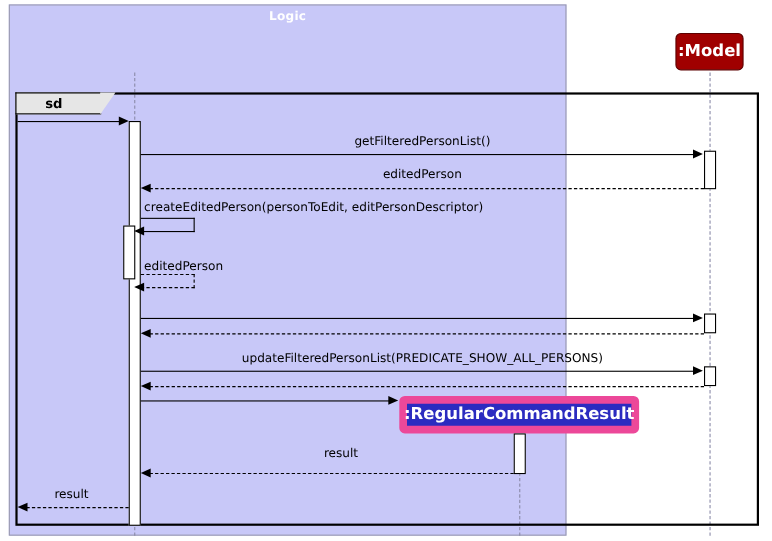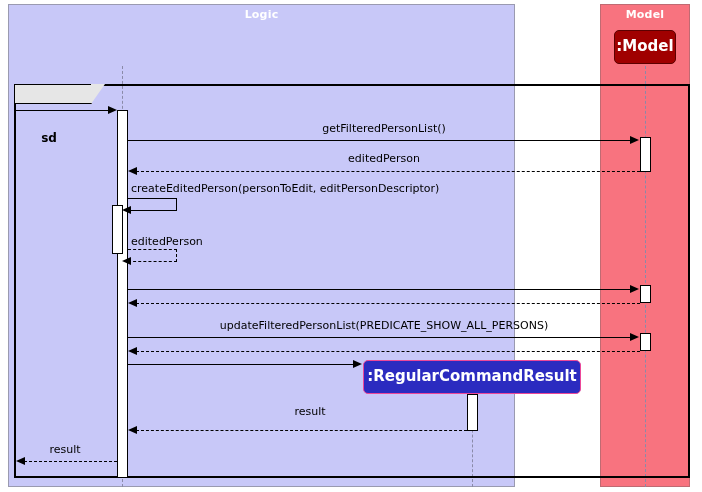--- a/index.html
+++ b/index.html
@@ -24,35 +24,35 @@
 
   
   .objbox{position:absolute;box-sizing:border-box;border-radius:5px;
           color:#ffffff;font-weight:bold;display:flex;align-items:center;
           justify-content:center;text-align:center;line-height:1.05;}
   #obj-edit{left:22px;top:30px;width:200px;height:34px;background:#2b2bc0;
             border:1px solid #14147a;font-size:15px;}
   #obj-model{left:614px;top:30px;width:62px;height:34px;background:#a00000;
              border:1px solid #5d0000;font-size:15px;}
   #obj-result{left:363px;top:360px;width:218px;height:34px;background:#2b2bc0;
-              border:1px solid #ec4899;font-size:15px;}
+              border:7px solid #ec4899;font-size:15px;}
 
   
   #sd-frame{position:absolute;left:14px;top:84px;width:676px;height:394px;
             box-sizing:border-box;border:2px solid #000000;background:transparent;}
   #sd-tab{position:absolute;left:14px;top:84px;width:78px;height:20px;
           background:#e6e6e6;border:1px solid #000000;box-sizing:border-box;
           border-right:none;}
   #sd-tab-notch{position:absolute;left:91px;top:84px;width:0;height:0;
           border-left:14px solid #e6e6e6;border-bottom:20px solid transparent;}
   #sd-tab-notch-line{position:absolute;left:91px;top:84px;width:0;height:0;
           border-left:15px solid #000000;border-bottom:21px solid transparent;z-index:-1;}
   #sd-tab-label{position:absolute;left:14px;top:85px;width:70px;height:18px;
           display:flex;align-items:center;justify-content:center;
-          font-size:12px;font-weight:bold;color:#000;margin-top:44px;}
+          font-size:12px;font-weight:bold;color:#000;}
   #sd-cond{position:absolute;left:78px;top:85px;font-size:12px;font-weight:bold;color:#000;
           white-space:nowrap;}
 
   
   .act{position:absolute;background:#ffffff;border:1px solid #000000;
        box-sizing:border-box;}
 
   
   .msgline{position:absolute;height:0;border-top:1px solid #000000;}
   .msgline.ret{border-top:1px dashed #000000;}
@@ -68,23 +68,20 @@
   
   .selfseg{position:absolute;border-color:#000;border-style:solid;box-sizing:border-box;}
 </style>
 </head>
 <body>
 
 <div id="stage">
 
   <div class="panel" id="panel-logic">
     <div class="panel-title">Logic</div>
-  </div>
-  <div class="panel" id="panel-model">
-    <div class="panel-title">Model</div>
   </div>
 
   <div class="lifeline" id="ll-edit"></div>
   <div class="lifeline" id="ll-model"></div>
   <div class="lifeline" id="ll-result"></div>
 
   <div class="objbox" id="obj-model">
     <span>:Model</span>
   </div>
   <div class="objbox" id="obj-result">

